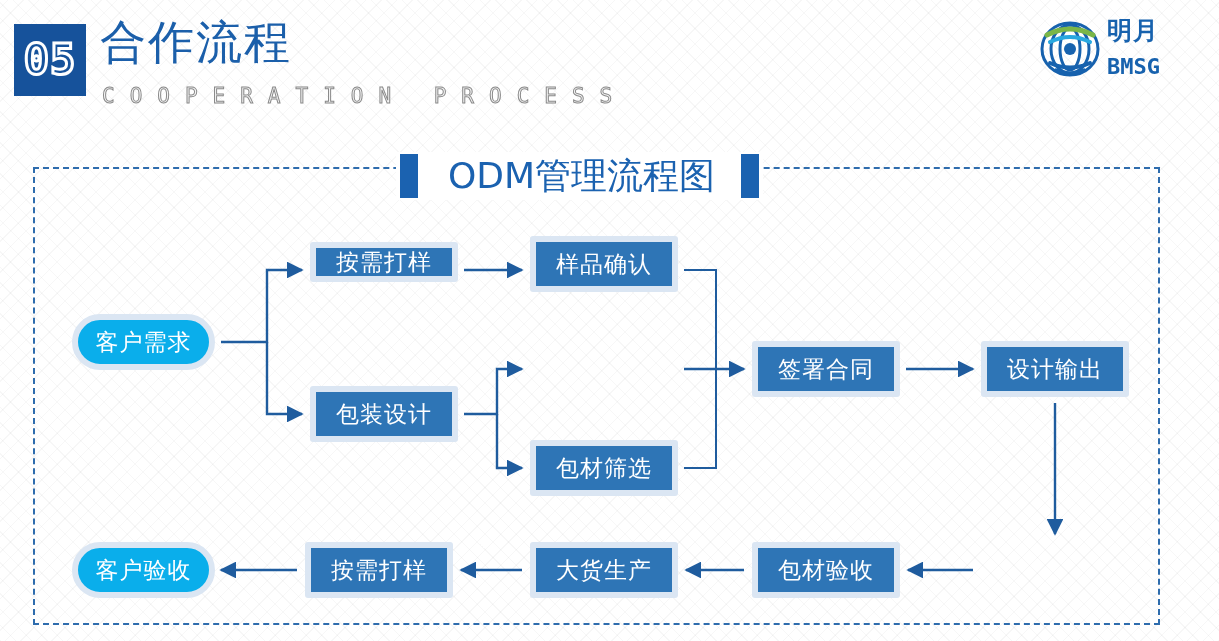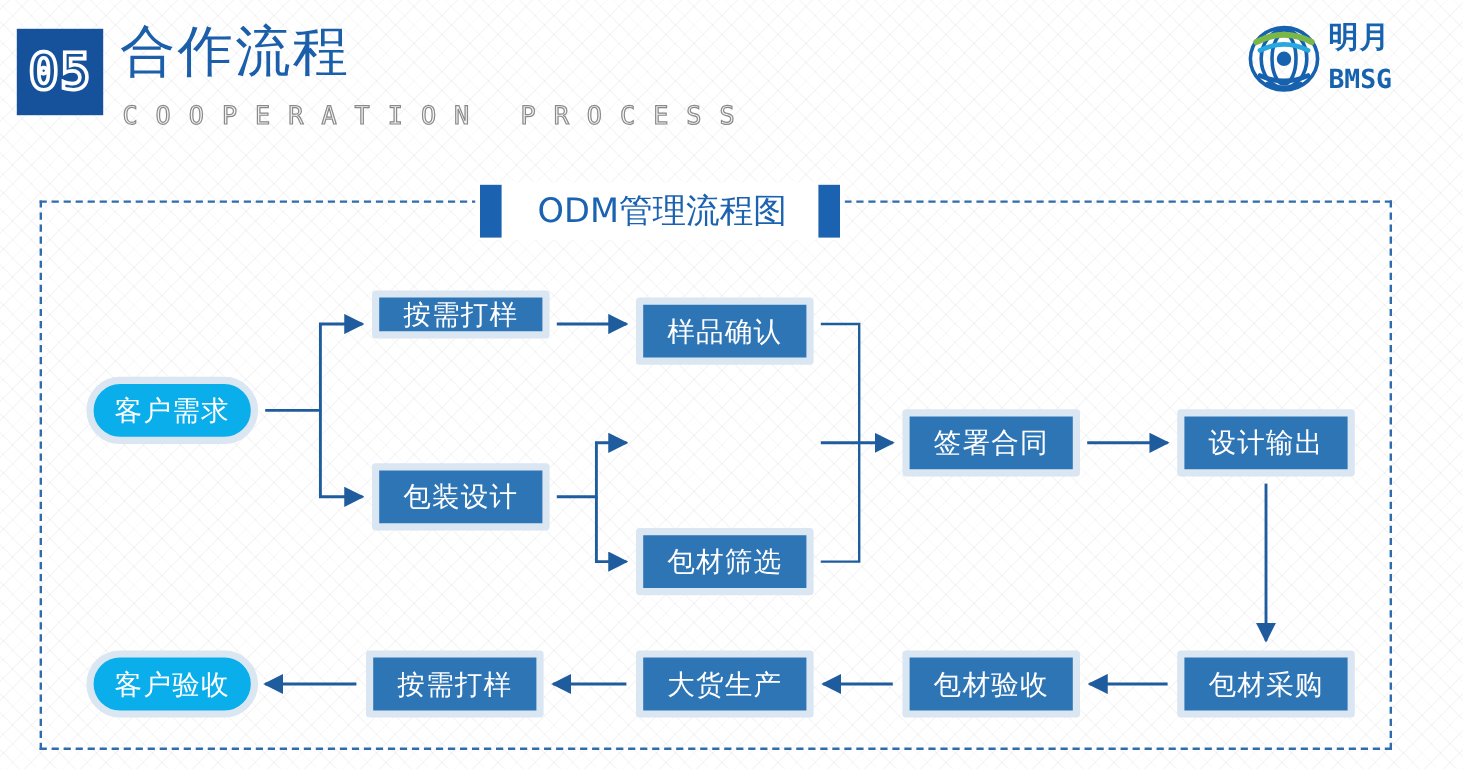--- a/index.html
+++ b/index.html
@@ -127,21 +127,21 @@
     padding: 0 4px;
   }
   .title-bar {
     width: 18px;
     height: 44px;
     background: #1b62b0;
     flex: none;
   }
   #chart-title-text {
     font-family: "DejaVu Sans", sans-serif;
-    font-size: 28px;
+    font-size: 36px;
     color: #1b62b0;
     line-height: 1;
     white-space: nowrap;
     padding: 0 26px 0 30px;
   }
 
   
   .node {
     position: absolute;
     box-sizing: border-box;
@@ -251,23 +251,22 @@
 
     <g stroke="#1f5c9e" stroke-width="2.0" fill="none">
       <path d="M 684 270 L 716 270 L 716 369"></path>
       <path d="M 684 468 L 716 468 L 716 369"></path>
     </g>
   </svg>
 
   <div class="node pill" style="left:72px;  top:314px; width:143px; height:56px;">客户需求</div>
   <div class="node rect" style="left:310px; top:242px; width:148px; height:40px;">按需打样</div>
   <div class="node rect" style="left:310px; top:386px; width:148px; height:56px;">包装设计</div>
-  <div class="node rect" style="left:530px; top:248px; width:148px; height:56px;">样品确认</div>
+  <div class="node rect" style="left:530px; top:236px; width:148px; height:56px;">样品确认</div>
   <div class="node rect" style="left:530px; top:440px; width:148px; height:56px;">包材筛选</div>
   <div class="node rect" style="left:752px; top:341px; width:148px; height:56px;">签署合同</div>
   <div class="node rect" style="left:981px; top:341px; width:148px; height:56px;">设计输出</div>
-  <div class="node rect" style="left:981px; top:542px; width:148px; height:56px;">包材采购</div>
   <div class="node rect" style="left:752px; top:542px; width:148px; height:56px;">包材验收</div>
   <div class="node rect" style="left:530px; top:542px; width:148px; height:56px;">大货生产</div>
   <div class="node rect" style="left:305px; top:542px; width:148px; height:56px;">按需打样</div>
   <div class="node pill" style="left:72px;  top:542px; width:143px; height:56px;">客户验收</div>
 
 </div>
 
 </body></html>

